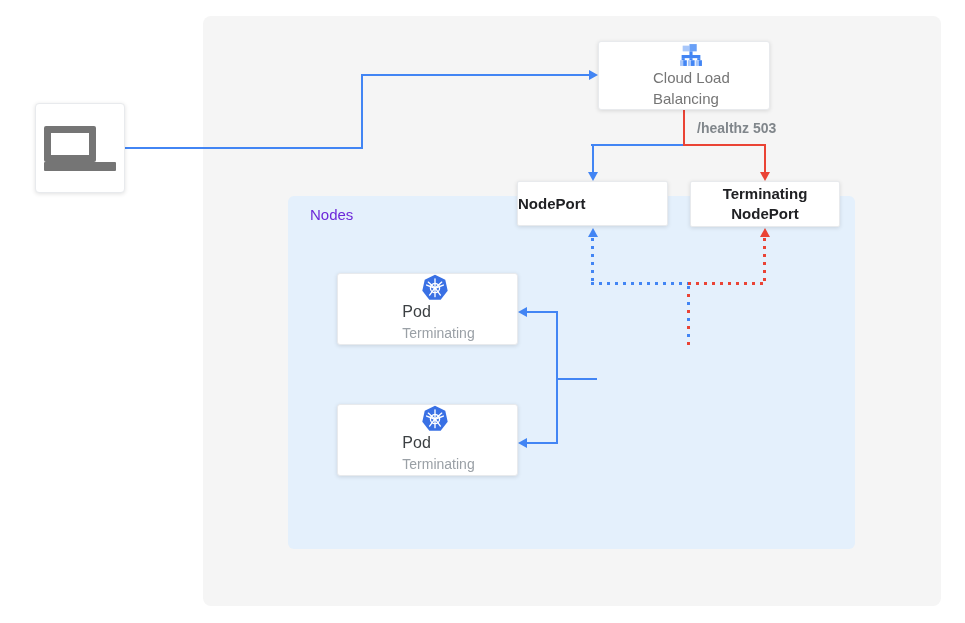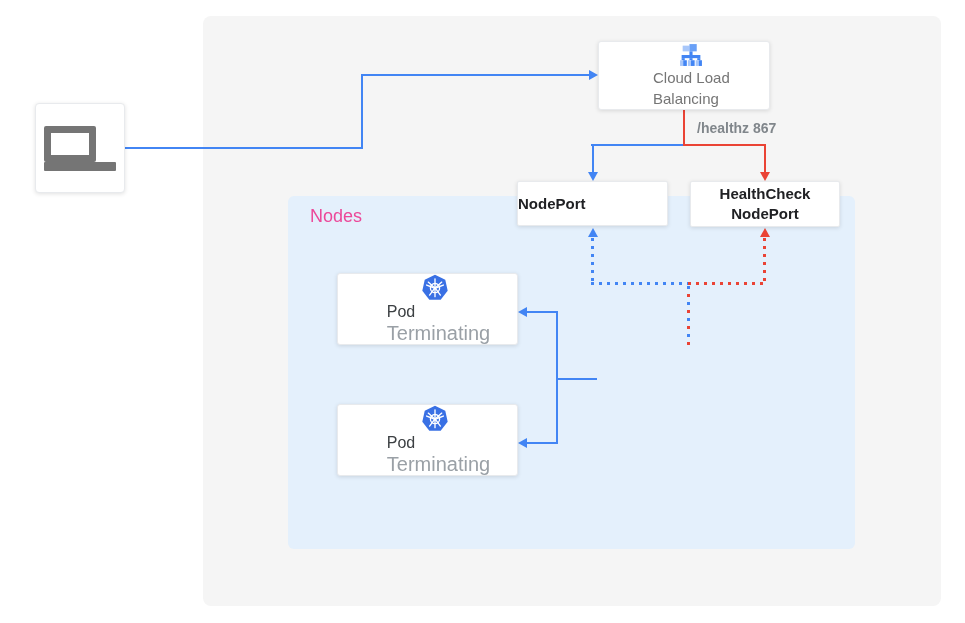--- a/index.html
+++ b/index.html
@@ -9,21 +9,21 @@
   }
   .outer-panel{
     position:absolute;left:203px;top:16px;width:738px;height:590px;
     background:#F5F5F5;border-radius:8px;
   }
   .nodes-panel{
     position:absolute;left:288px;top:196px;width:567px;height:353px;
     background:#E4F0FC;border-radius:6px;
   }
   .nodes-label{
-    position:absolute;left:310px;top:206px;font-size:18px;color:#ec4899;
+    position:absolute;left:310px;top:206px;font-size:15px;color:#6d28d9;
   }
   .box{
     position:absolute;background:#ffffff;border:1px solid #E8EAED;border-radius:3px;
     box-shadow:0 1px 4px rgba(0,0,0,0.12);box-sizing:border-box;flex-direction:column;
   }
   .laptop-box{left:35px;top:103px;width:90px;height:90px;border-radius:4px;
     display:flex;align-items:center;justify-content:center;flex-direction:column;}
   .laptop-screen{width:52px;height:36px;border:7px solid #757575;border-radius:2px;background:#fff;box-sizing:border-box;}
   .laptop-base{width:72px;height:9px;background:#757575;border-radius:1px;margin-top:0px;}
 
@@ -37,21 +37,21 @@
   .hc-box{left:690px;top:181px;width:150px;height:46px;display:flex;align-items:center;justify-content:center;
     font-size:15px;font-weight:bold;color:#202124;text-align:center;line-height:20px;border-radius:2px;}
   .hc-box span{width:120px;}
 
   .svc-box{display:flex;align-items:center;padding-left:14px;}
   .pod1{left:337px;top:273px;width:181px;height:72px;}
   .pod2{left:337px;top:404px;width:181px;height:72px;}
   .kube-proxy{left:597px;top:346px;width:186px;height:70px;}
   .svc-text{margin-left:8px;}
   .svc-title{font-size:16px;line-height:22px;color:#3C4043;}
-  .svc-sub{font-size:20px;line-height:21px;color:#9AA0A6;}
+  .svc-sub{font-size:14px;line-height:21px;color:#9AA0A6;}
 
   .line{position:absolute;}
   .blue{background:#4285F4;}
   .red{background:#EA4335;}
   .dot-v-blue{width:3px;background-image:repeating-linear-gradient(180deg,#4285F4 0 3px,transparent 3px 8px);}
   .dot-v-red{width:3px;background-image:repeating-linear-gradient(180deg,#EA4335 0 3px,transparent 3px 8px);}
   .dot-h-blue{height:3px;background-image:repeating-linear-gradient(90deg,#4285F4 0 3px,transparent 3px 8px);}
   .dot-h-red{height:3px;background-image:repeating-linear-gradient(90deg,#EA4335 0 3px,transparent 3px 8px);}
   .dot-v-mixed{width:3px;background-image:repeating-linear-gradient(180deg,#4285F4 0 3px,transparent 3px 8px,#EA4335 8px 11px,transparent 11px 16px);}
 
@@ -119,27 +119,27 @@
       <rect x="3" y="35" width="6" height="11" fill="#A8C7FA"></rect>
       <rect x="9" y="35" width="7" height="11" fill="#4285F4"></rect>
       <rect x="18" y="35" width="6" height="11" fill="#A8C7FA"></rect>
       <rect x="24" y="35" width="7" height="11" fill="#4285F4"></rect>
       <rect x="33" y="35" width="6" height="11" fill="#A8C7FA"></rect>
       <rect x="39" y="35" width="6" height="11" fill="#4285F4"></rect>
     </svg>
     <div class="clb-text">Cloud Load Balancing</div>
   </div>
 
-  <div class="healthz-label">/healthz 867</div>
+  <div class="healthz-label">/healthz 503</div>
 
   <div class="box nodeport-box">
     <span>NodePort</span>
   </div>
   <div class="box hc-box">
-    <span>HealthCheck NodePort</span>
+    <span>Terminating NodePort</span>
   </div>
 
   <div class="box svc-box pod1">
     <svg width="46" height="46" viewBox="0 0 100 100">
       <polygon points="50,3 88,21 97,62 71,95 29,95 3,62 12,21" fill="#3970E4"></polygon>
       <g stroke="#ffffff" stroke-width="5" fill="none" stroke-linecap="round">
         <circle cx="50" cy="52" r="17"></circle>
         <line x1="50" y1="45" x2="50" y2="18"></line>
         <line x1="50" y1="59" x2="50" y2="84"></line>
         <line x1="43" y1="50" x2="19" y2="41"></line>

